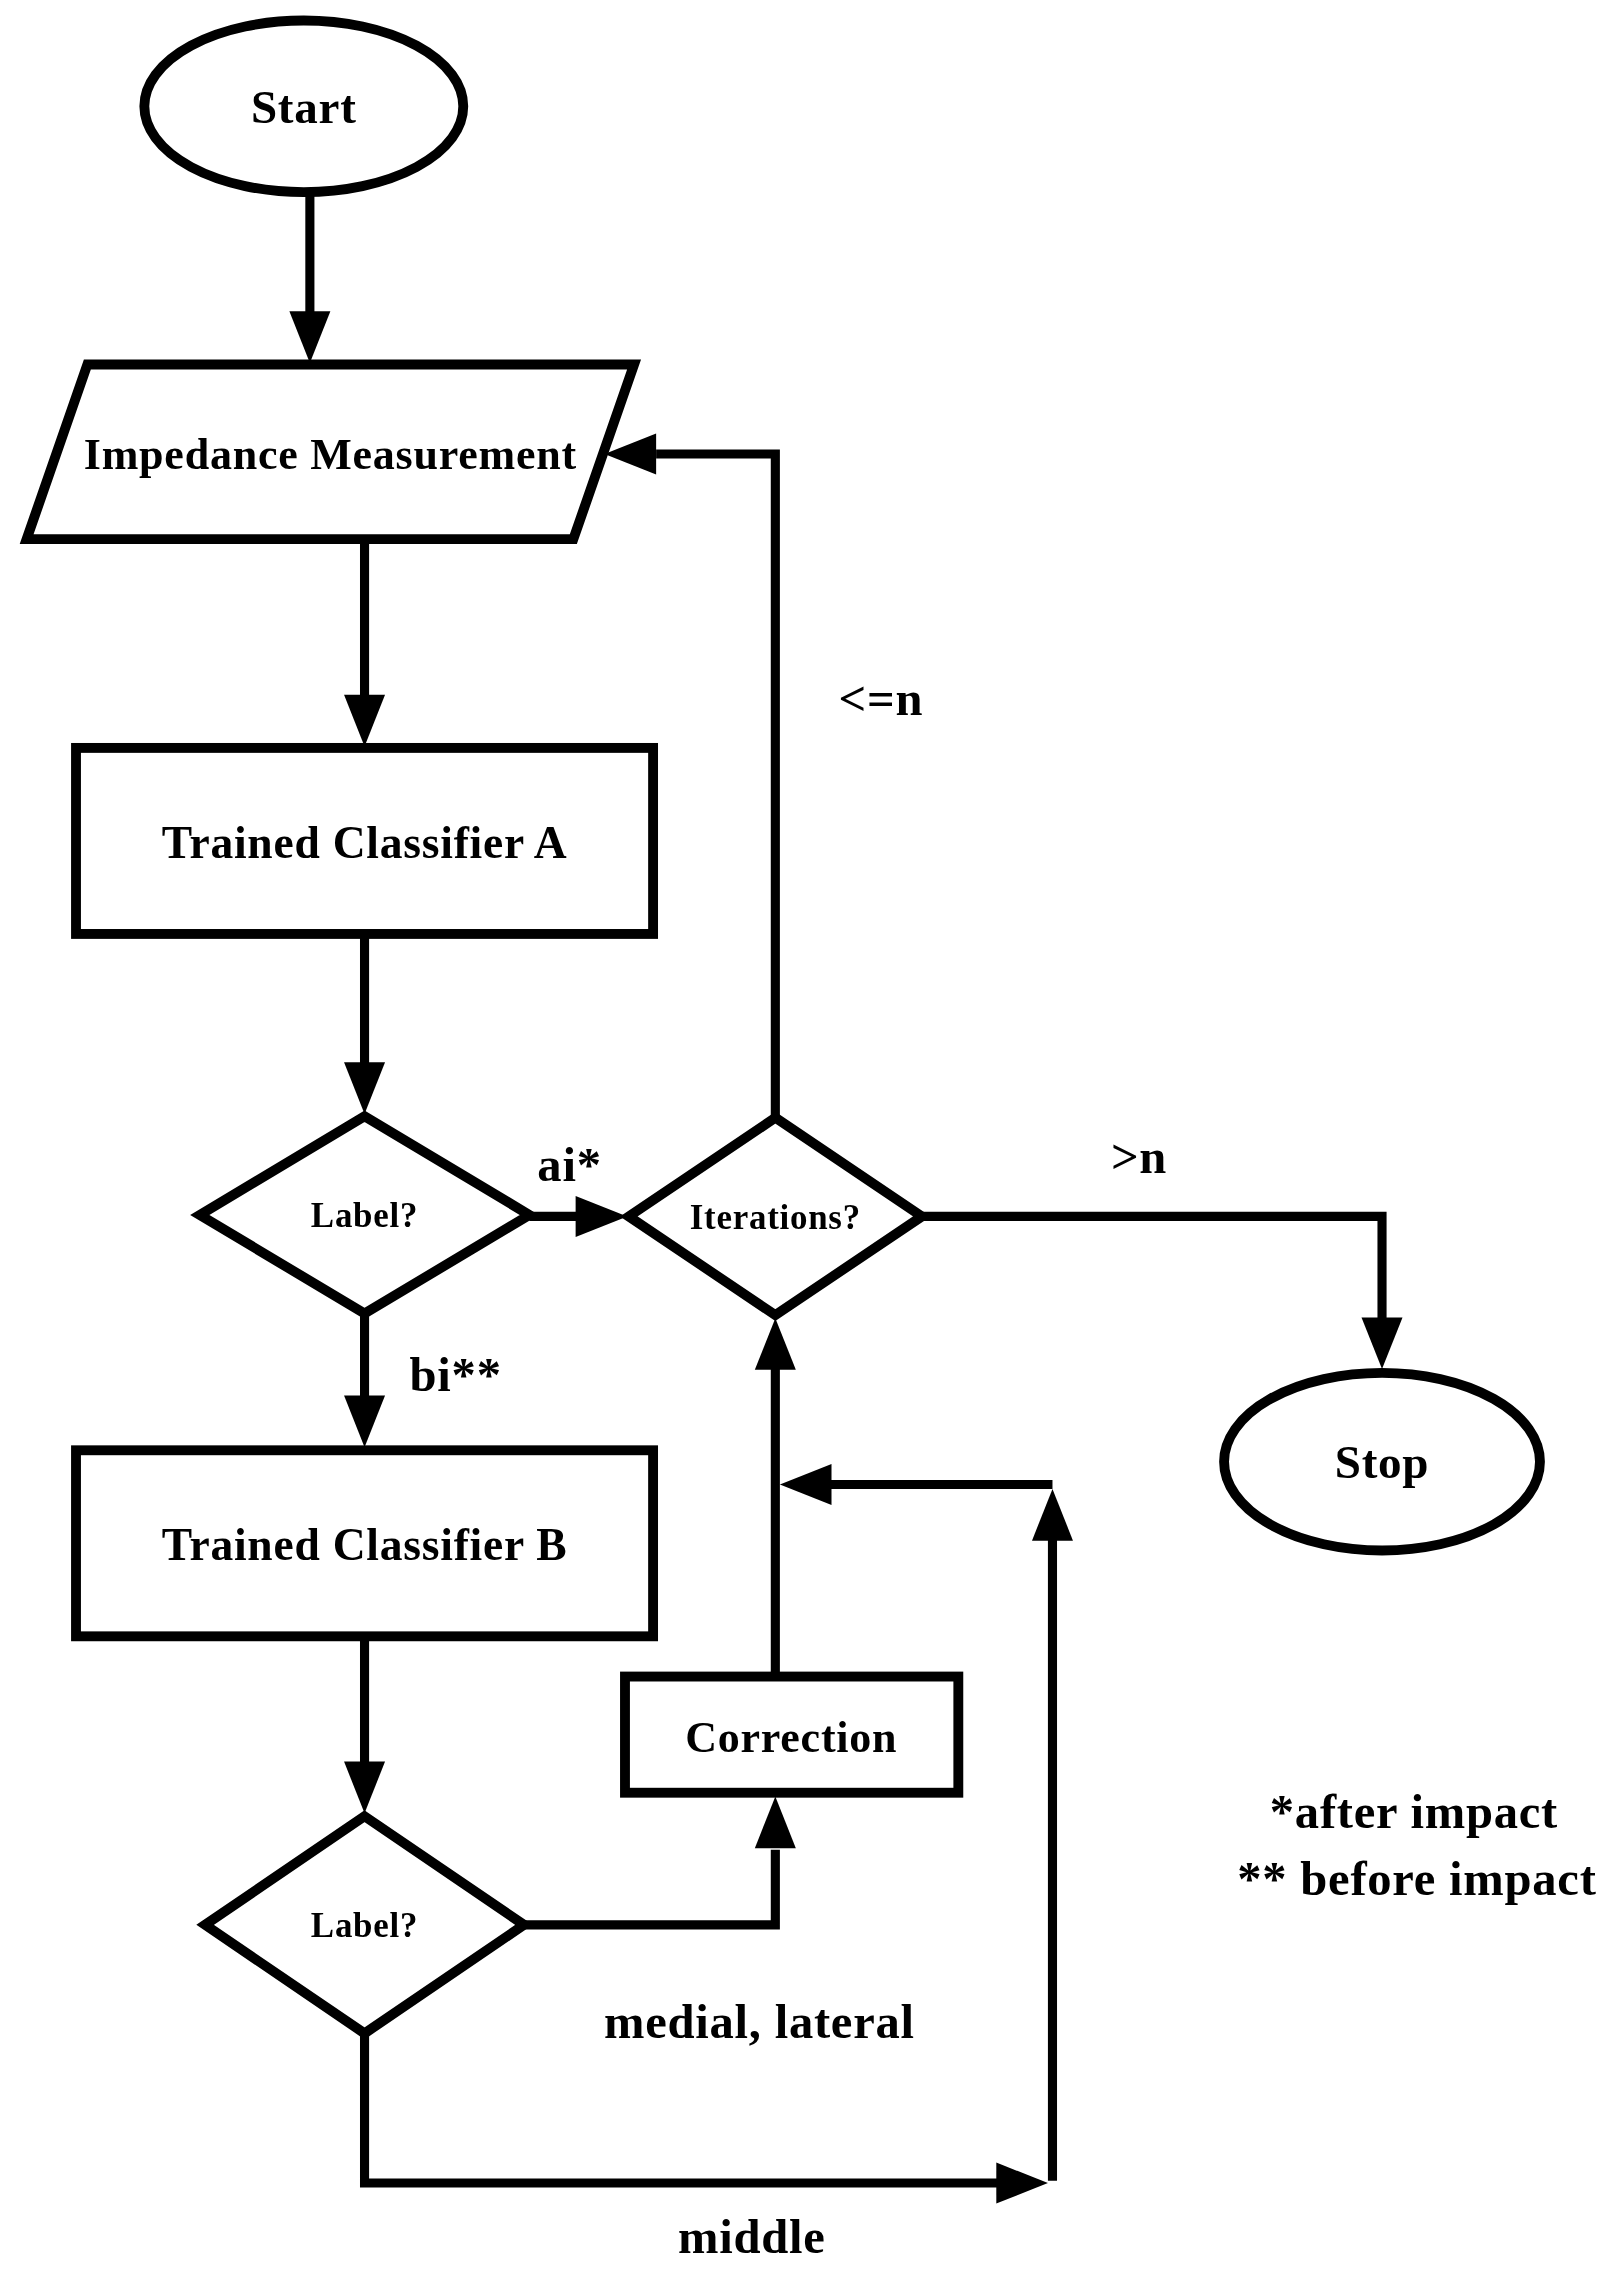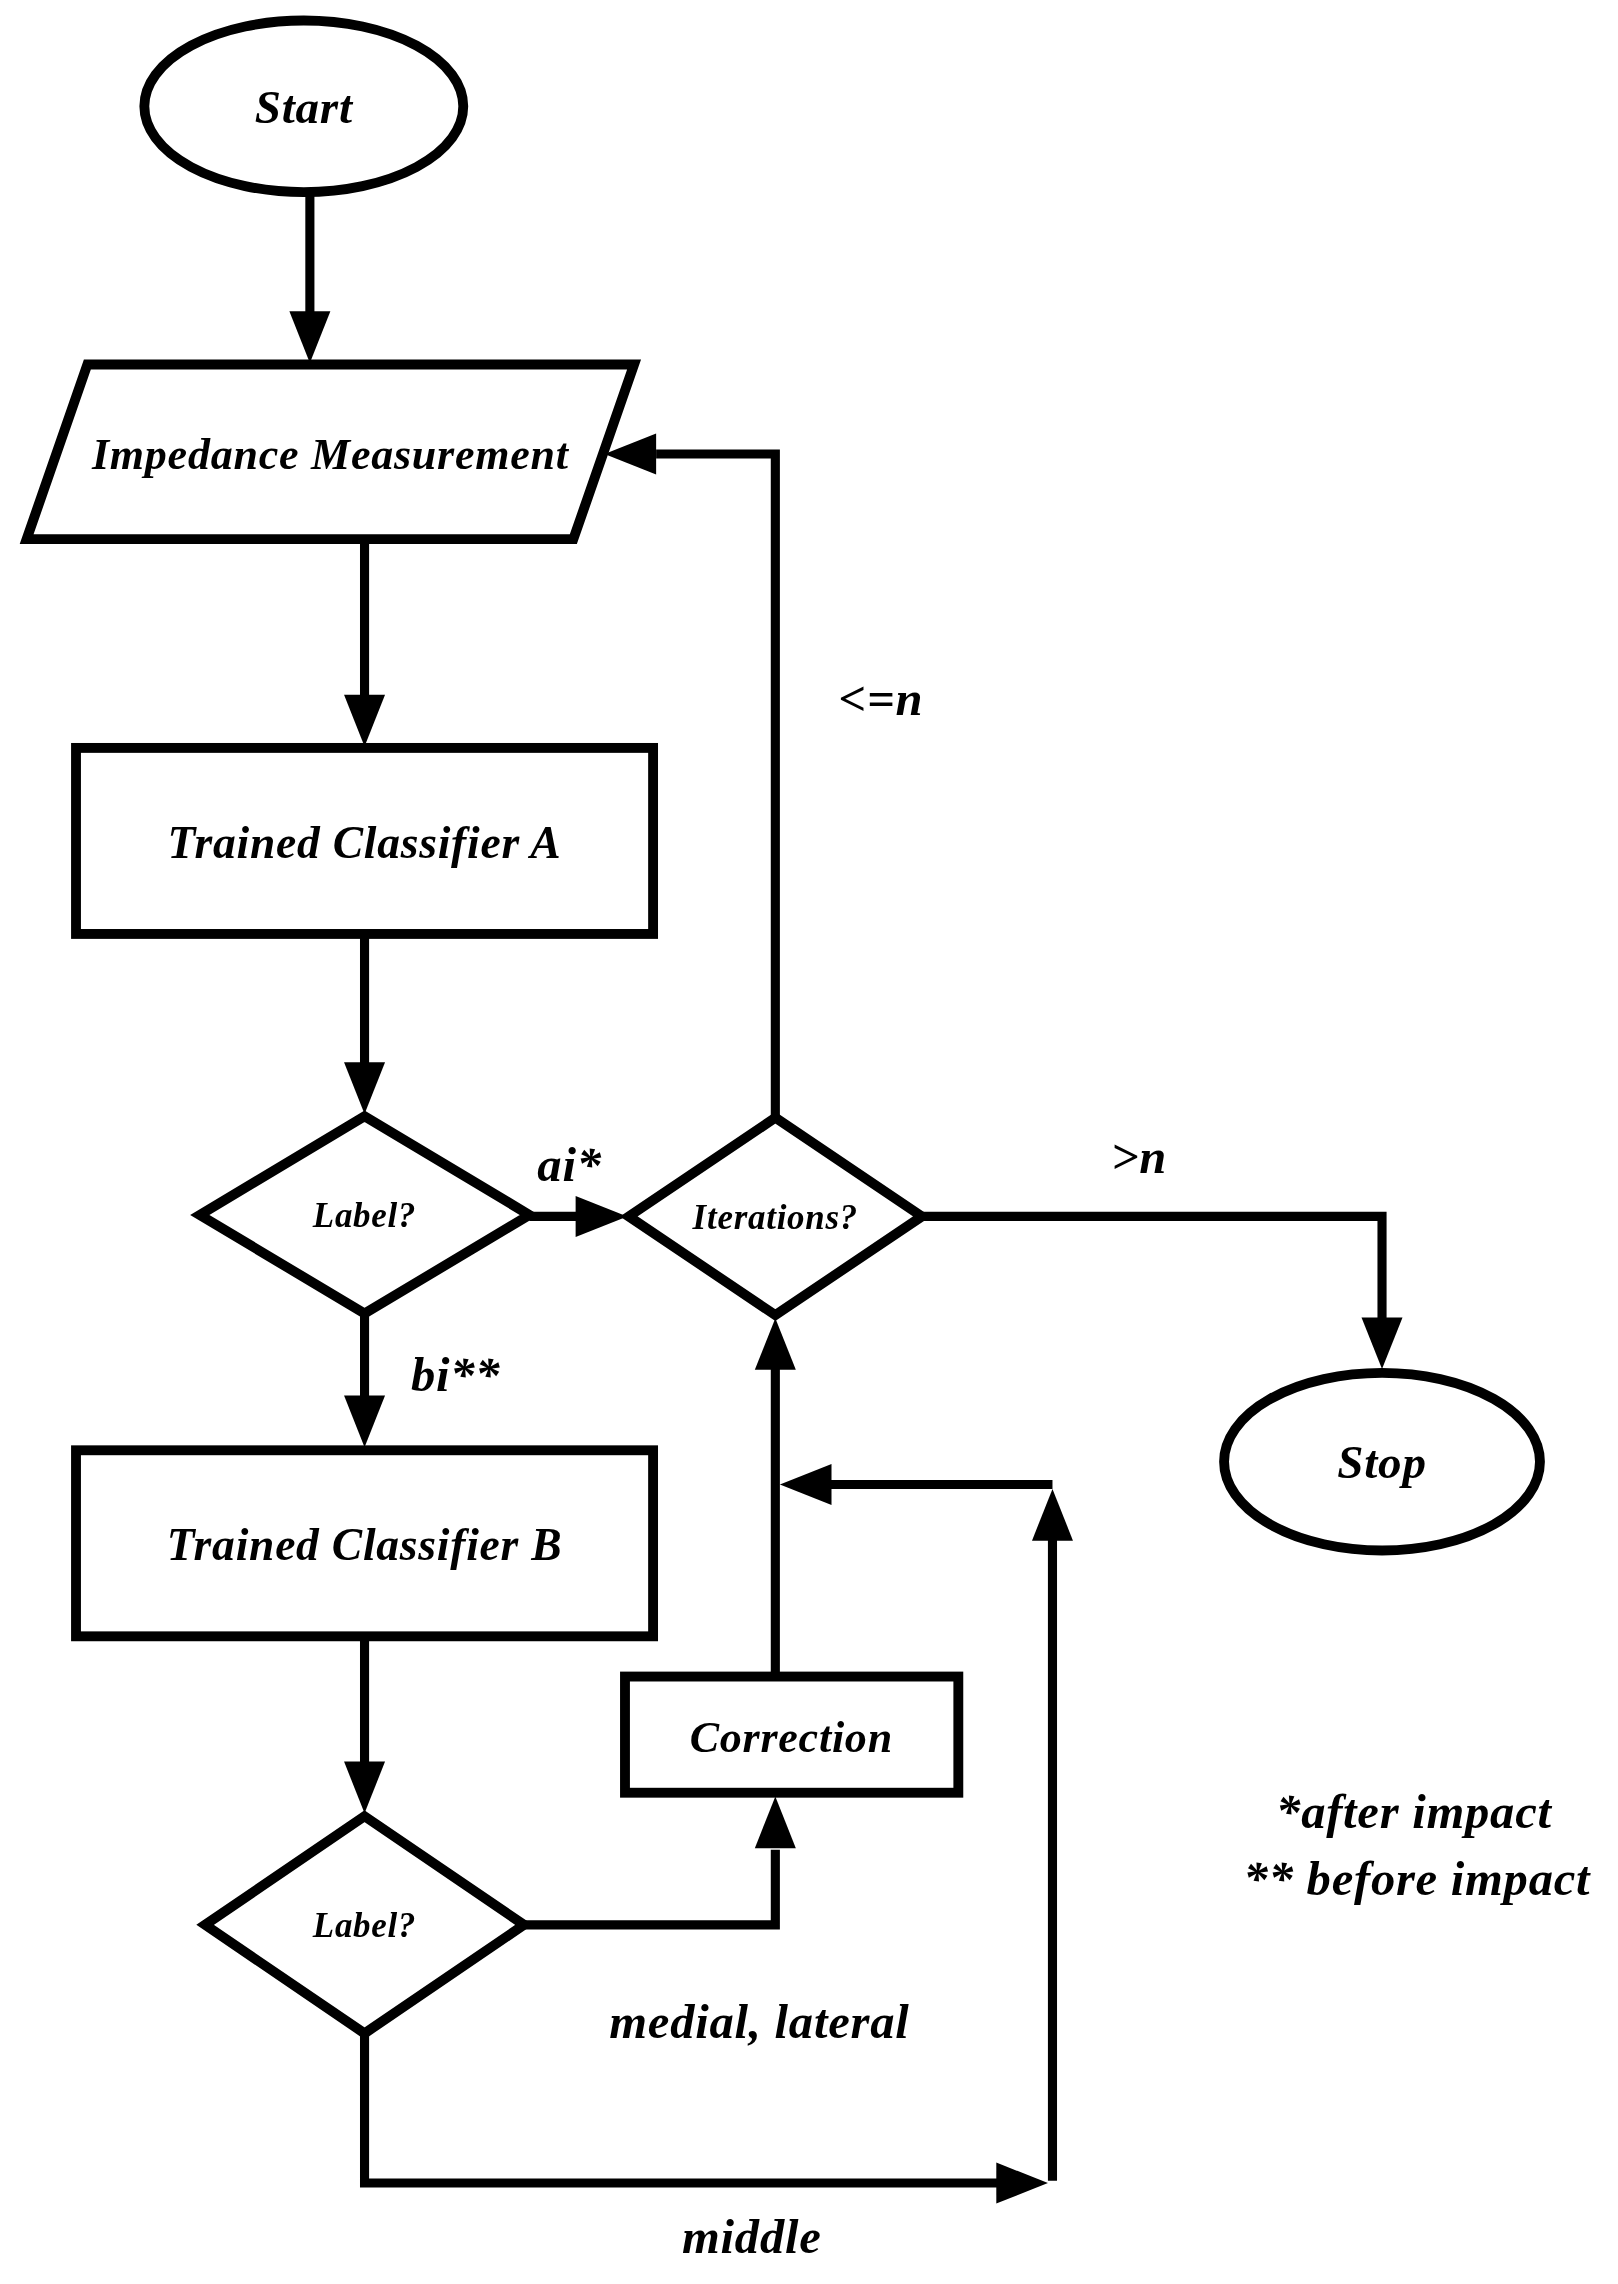--- a/index.html
+++ b/index.html
@@ -5,21 +5,20 @@
   html, body {
     margin: 0;
     padding: 0;
     background: #ffffff;
   }
   .page {
     width: 1619px;
     height: 2284px;
     background: #ffffff;
     position: relative;
-    font-style: italic;
   }
   svg { display: block; }
   .shape {
     fill: #ffffff;
     stroke: #000000;
     stroke-width: 13;
     stroke-linejoin: miter;
   }
   .edge {
     fill: none;

